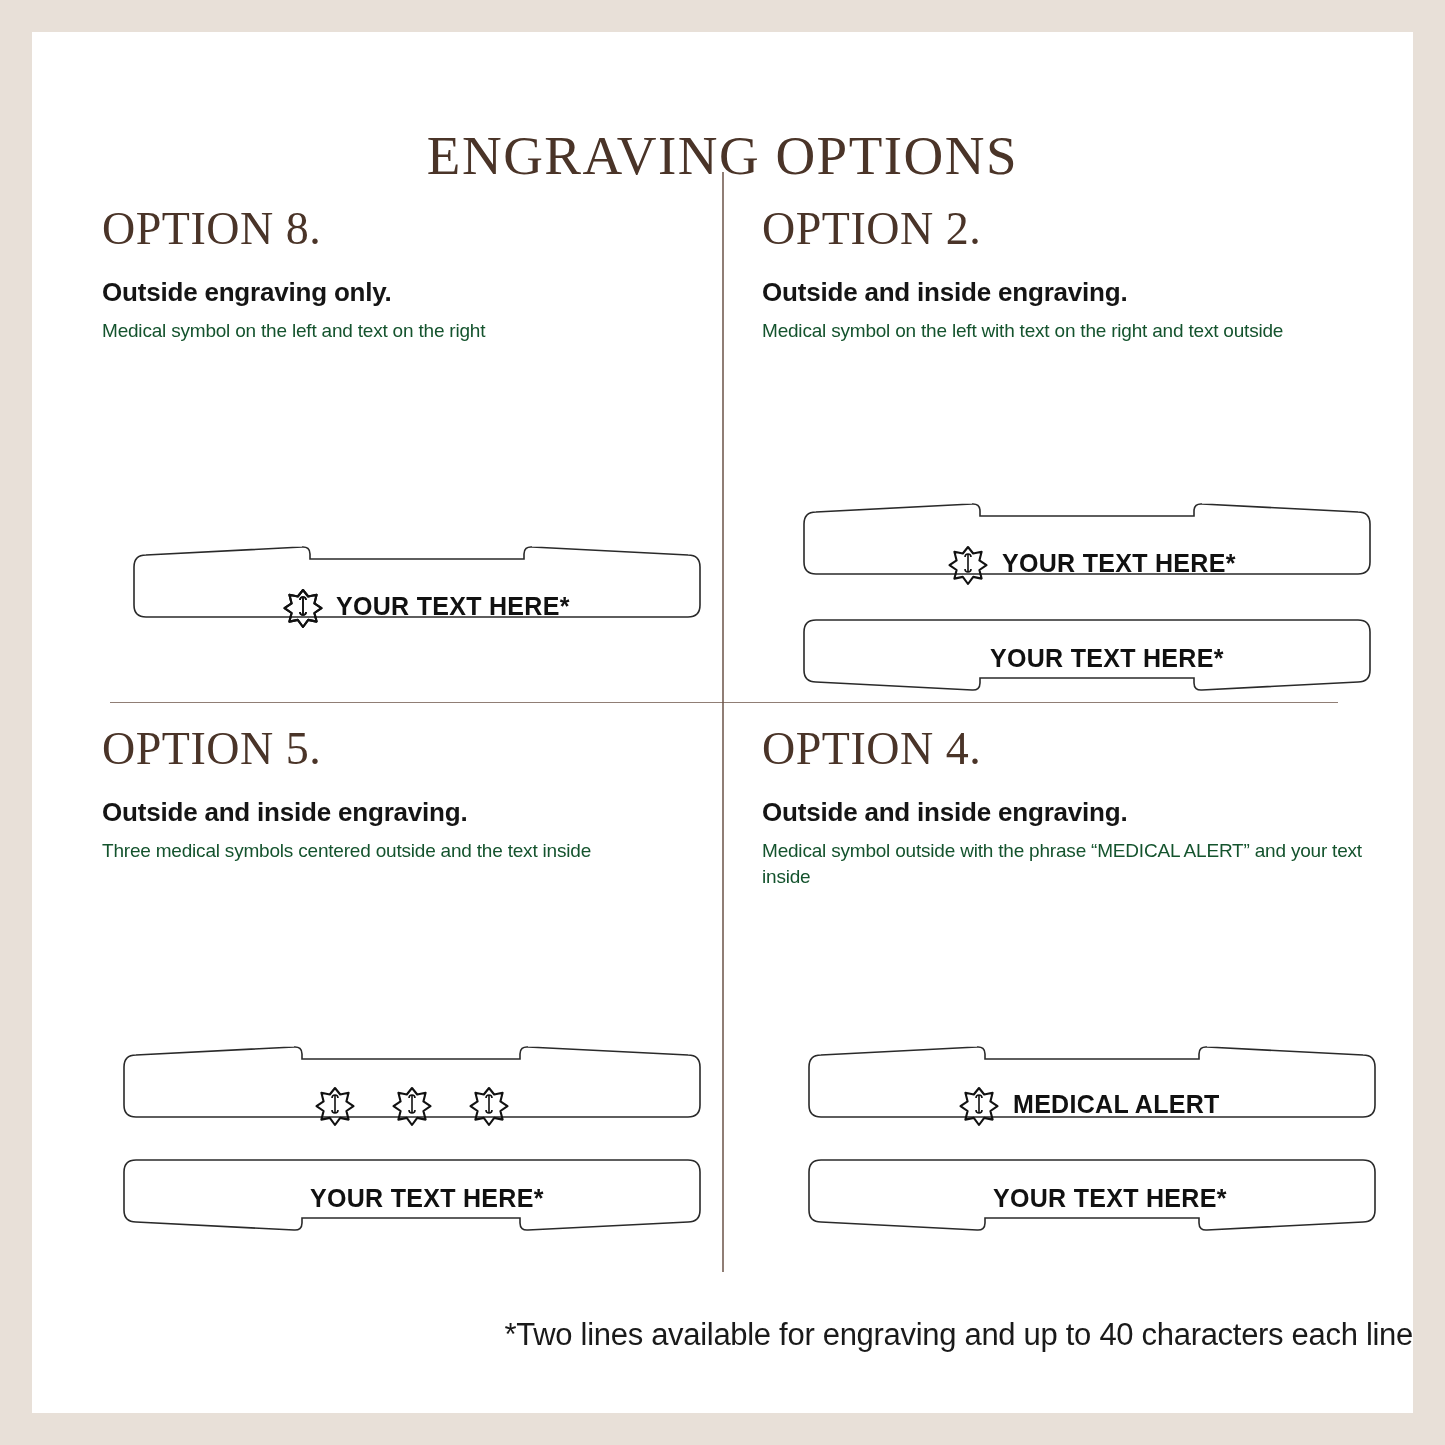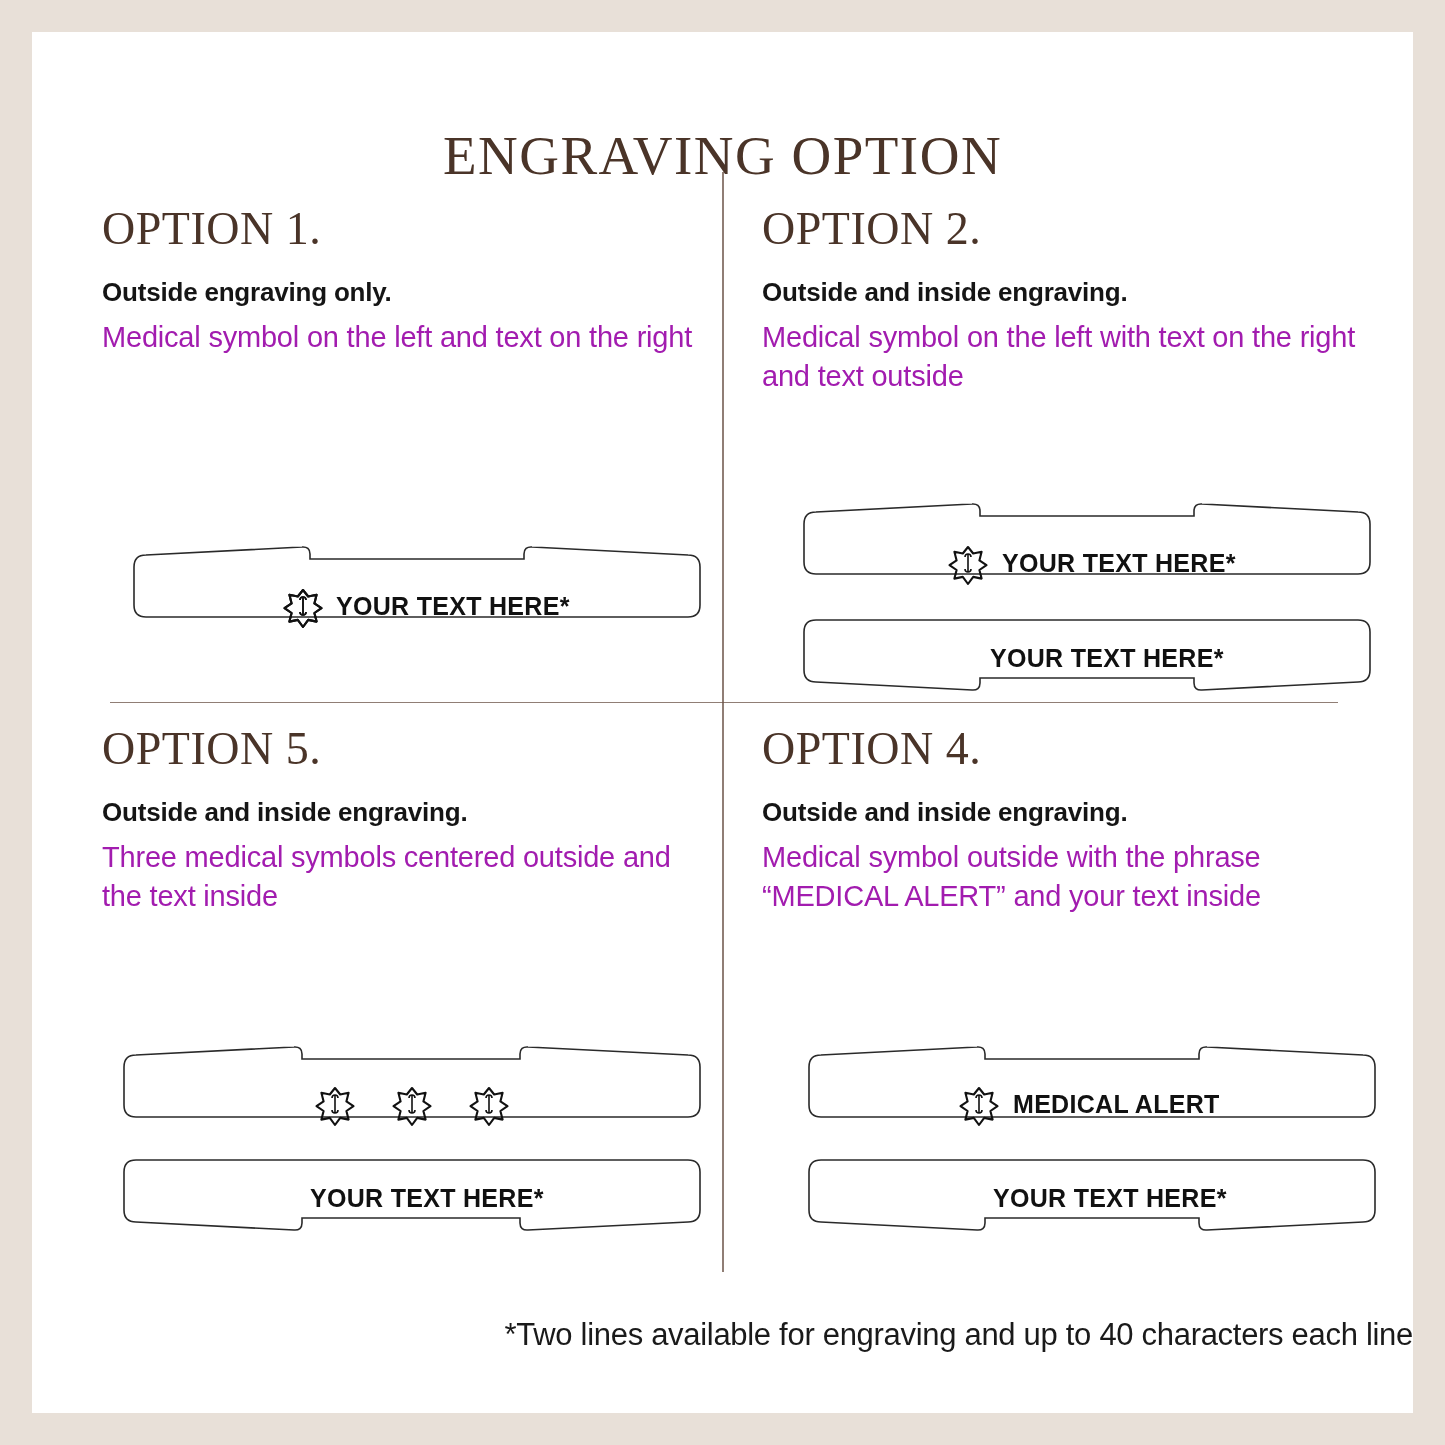--- a/index.html
+++ b/index.html
@@ -68,22 +68,22 @@
     letter-spacing: .5px;
   }
   .opt-head {
     font-size: 26px;
     font-weight: bold;
     color: #151515;
     margin: 0 0 10px 0;
     letter-spacing: -0.2px;
   }
   .opt-desc {
-    font-size: 29px;
-    color: #a21caf;
+    font-size: 19px;
+    color: #14532d;
     line-height: 1.35;
     margin: 0;
     letter-spacing: -0.2px;
   }
 
   
   .bracelet-wrap { position: absolute; }
   .bracelet-wrap svg { display: block; }
   .eng-text {
     font-family: "Liberation Sans", sans-serif;
@@ -102,27 +102,27 @@
     font-size: 31px;
     color: #1a1a1a;
     letter-spacing: -0.3px;
   }
 </style>
 </head>
 <body>
 
 <div class="card">
 
-  <div class="title">ENGRAVING OPTION</div>
+  <div class="title">ENGRAVING OPTIONS</div>
 
   <div class="v-divider"></div>
   <div class="h-divider"></div>
 
   <div class="quad q1">
-    <div class="opt-label">OPTION 1.</div>
+    <div class="opt-label">OPTION 8.</div>
     <div class="opt-head">Outside engraving only.</div>
     <div class="opt-desc">Medical symbol on the left and text on the right</div>
   </div>
 
   <div class="bracelet-wrap" style="left:100px; top:505px;">
     <svg width="570" height="100" viewBox="0 0 570 100">
       <defs>
         <g id="medstar">
           <path d="M0,-16 L5.2,-9.5 L13.6,-11.2 L11.4,-2.6 L18.5,2.2 L11.4,7 L13.6,15.6 L5.2,13.9 L0,21 L-5.2,13.9 L-13.6,15.6 L-11.4,7 L-18.5,2.2 L-11.4,-2.6 L-13.6,-11.2 L-5.2,-9.5 Z" fill="none" stroke="#111" stroke-width="2.1" stroke-linejoin="round"></path>
           <path d="M0,-9 L0,9 M-3,-6 a3,3 0 1,1 6,0 M-3,6 a3,3 0 1,0 6,0" fill="none" stroke="#111" stroke-width="1.6"></path>

